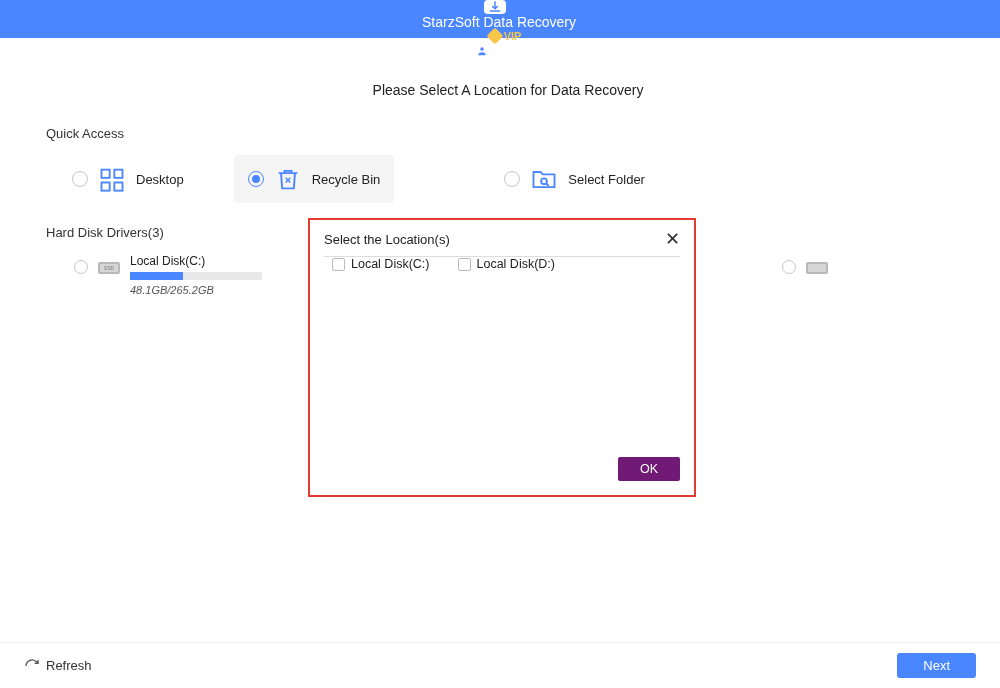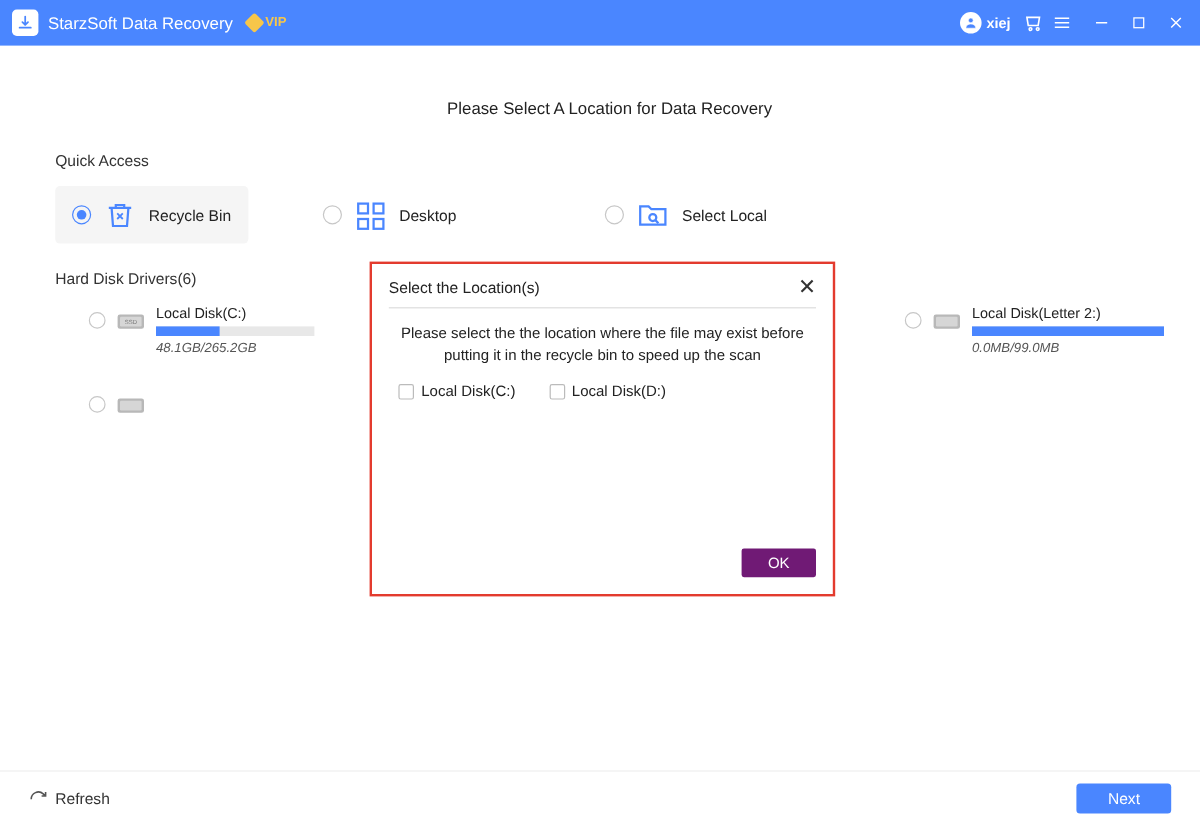--- a/index.html
+++ b/index.html
@@ -1,18 +1,18 @@
 <!DOCTYPE html>
 <html><head>
 <meta charset="utf-8">
 <style>
   * { box-sizing: border-box; margin: 0; padding: 0; font-family: -apple-system, "Segoe UI", Arial, sans-serif; }
   body { width: 1000px; height: 688px; background: #ffffff; overflow: hidden; position: relative; }
 
-  .titlebar { height: 38px; background: #4a86ff; display: flex; align-items: center; color: #fff; padding: 0 12px 0 10px; }
+  .titlebar { height: 38px; background: #4a86ff; display: flex; align-items: center; color: #fff; padding: 0 12px 0 10px; flex-direction: column; }
   .titlebar .logo { width: 22px; height: 22px; background: #fff; border-radius: 4px; display: flex; align-items: center; justify-content: center; margin-right: 8px; }
   .titlebar .logo svg { width: 14px; height: 14px; }
   .titlebar .appname { font-size: 14px; font-weight: 500; }
   .titlebar .vip { margin-left: 12px; display: flex; align-items: center; gap: 3px; font-size: 11px; color: #f7c64a; font-weight: 600; }
   .titlebar .vip .diamond { width: 12px; height: 12px; background: #f7c64a; transform: rotate(45deg); border-radius: 2px; }
   .titlebar .spacer { flex: 1; }
   .titlebar .user { display: flex; align-items: center; gap: 4px; font-size: 12px; margin-right: 10px; font-weight: bold; }
   .titlebar .user .avatar { width: 18px; height: 18px; border-radius: 50%; background: #fff; display: flex; align-items: center; justify-content: center; }
   .titlebar .win-controls { display: flex; align-items: center; gap: 16px; margin-left: 6px; }
   .titlebar .win-controls span, .titlebar .cart, .titlebar .menu-icon { cursor: pointer; display: flex; align-items: center; justify-content: center; }
@@ -111,58 +111,58 @@
     </span>
   </span>
 </div>
 
 <div class="main">
   <div class="heading">Please Select A Location for Data Recovery</div>
 
   <div class="section-label">Quick Access</div>
   <div class="quick-row">
 
-    <div class="quick-item selected">
-      <span class="radio"></span>
-      <span class="qi-icon">
-        <svg width="28" height="28" viewBox="0 0 24 24" fill="none" stroke="#4a86ff" stroke-width="1.6">
-            <path d="M4 7h16M9 7V5h6v2M6 7l1 13h10l1-13"></path>
-            <path d="M10 11l4 4m0-4l-4 4" stroke-width="1.3"></path>
-          </svg>
-      </span>
-      <span class="qi-label">Recycle Bin</span>
-    </div>
-
     <div class="quick-item" style="margin-left:12px;">
       <span class="radio"></span>
       <span class="qi-icon">
         <svg width="28" height="28" viewBox="0 0 24 24" fill="none" stroke="#4a86ff" stroke-width="1.6">
             <rect x="3" y="4" width="7" height="7"></rect>
             <rect x="14" y="4" width="7" height="7"></rect>
             <rect x="3" y="15" width="7" height="7"></rect>
             <rect x="14" y="15" width="7" height="7"></rect>
           </svg>
       </span>
       <span class="qi-label">Desktop</span>
     </div>
 
+    <div class="quick-item selected">
+      <span class="radio"></span>
+      <span class="qi-icon">
+        <svg width="28" height="28" viewBox="0 0 24 24" fill="none" stroke="#4a86ff" stroke-width="1.6">
+            <path d="M4 7h16M9 7V5h6v2M6 7l1 13h10l1-13"></path>
+            <path d="M10 11l4 4m0-4l-4 4" stroke-width="1.3"></path>
+          </svg>
+      </span>
+      <span class="qi-label">Recycle Bin</span>
+    </div>
+
     <div class="quick-item" style="margin-left:60px;">
       <span class="radio"></span>
       <span class="qi-icon">
         <svg width="28" height="28" viewBox="0 0 24 24" fill="none" stroke="#4a86ff" stroke-width="1.6">
             <path d="M3 6h6l2 2h10v11H3z"></path>
             <circle cx="12" cy="14" r="2.5"></circle>
             <path d="M14 16l2 2"></path>
           </svg>
       </span>
-      <span class="qi-label">Select Local</span>
-    </div>
-  </div>
-
-  <div class="section-label">Hard Disk Drivers(6)</div>
+      <span class="qi-label">Select Folder</span>
+    </div>
+  </div>
+
+  <div class="section-label">Hard Disk Drivers(3)</div>
 
   <div class="drives-grid">
 
     <div class="drive" style="margin-left:28px;">
       <span class="radio"></span>
       <span class="drive-icon">
         <svg width="26" height="22" viewBox="0 0 26 22" fill="none">
             <rect x="2" y="6" width="22" height="12" rx="2" fill="#b8b8b8"></rect>
             <rect x="4" y="8" width="18" height="8" rx="1" fill="#d6d6d6"></rect>
             <text x="13" y="14" text-anchor="middle" font-size="5" fill="#777">SSD</text>
@@ -172,36 +172,20 @@
         <div class="drive-name">Local Disk(C:)</div>
         <div class="bar">
             <div class="fill" style="width:40%"></div>
           </div>
         <div class="drive-size">48.1GB/265.2GB</div>
       </div>
     </div>
     <div></div>
     <div></div>
 
-    <div class="drive">
-      <span class="radio"></span>
-      <span class="drive-icon">
-        <svg width="26" height="22" viewBox="0 0 26 22" fill="none">
-            <rect x="2" y="6" width="22" height="12" rx="2" fill="#b8b8b8"></rect>
-            <rect x="4" y="8" width="18" height="8" rx="1" fill="#d6d6d6"></rect>
-          </svg>
-      </span>
-      <div class="drive-body">
-        <div class="drive-name">Local Disk(Letter 2:)</div>
-        <div class="bar">
-            <div class="fill" style="width:100%"></div>
-          </div>
-        <div class="drive-size">0.0MB/99.0MB</div>
-      </div>
-    </div>
 
     <div class="drive" style="margin-left:28px;">
       <span class="radio"></span>
       <span class="drive-icon">
         <svg width="26" height="22" viewBox="0 0 26 22" fill="none">
             <rect x="2" y="6" width="22" height="12" rx="2" fill="#b8b8b8"></rect>
             <rect x="4" y="8" width="18" height="8" rx="1" fill="#d6d6d6"></rect>
           </svg>
       </span>
     </div>
@@ -220,21 +204,20 @@
   </div>
   <span class="spacer"></span>
   <button class="next-btn">Next</button>
 </div>
 
 <div class="modal">
   <div class="modal-header">
     <span class="modal-title">Select the Location(s)</span>
     <span class="close">✕</span>
   </div>
-  <div class="modal-msg">Please select the the location where the file may exist before putting it in the recycle bin to speed up the scan</div>
   <div class="modal-options">
     <label class="opt">
       <span class="chk"></span>
       <span>Local Disk(C:)</span>
     </label>
     <label class="opt">
       <span class="chk"></span>
       <span>Local Disk(D:)</span>
     </label>
   </div>

